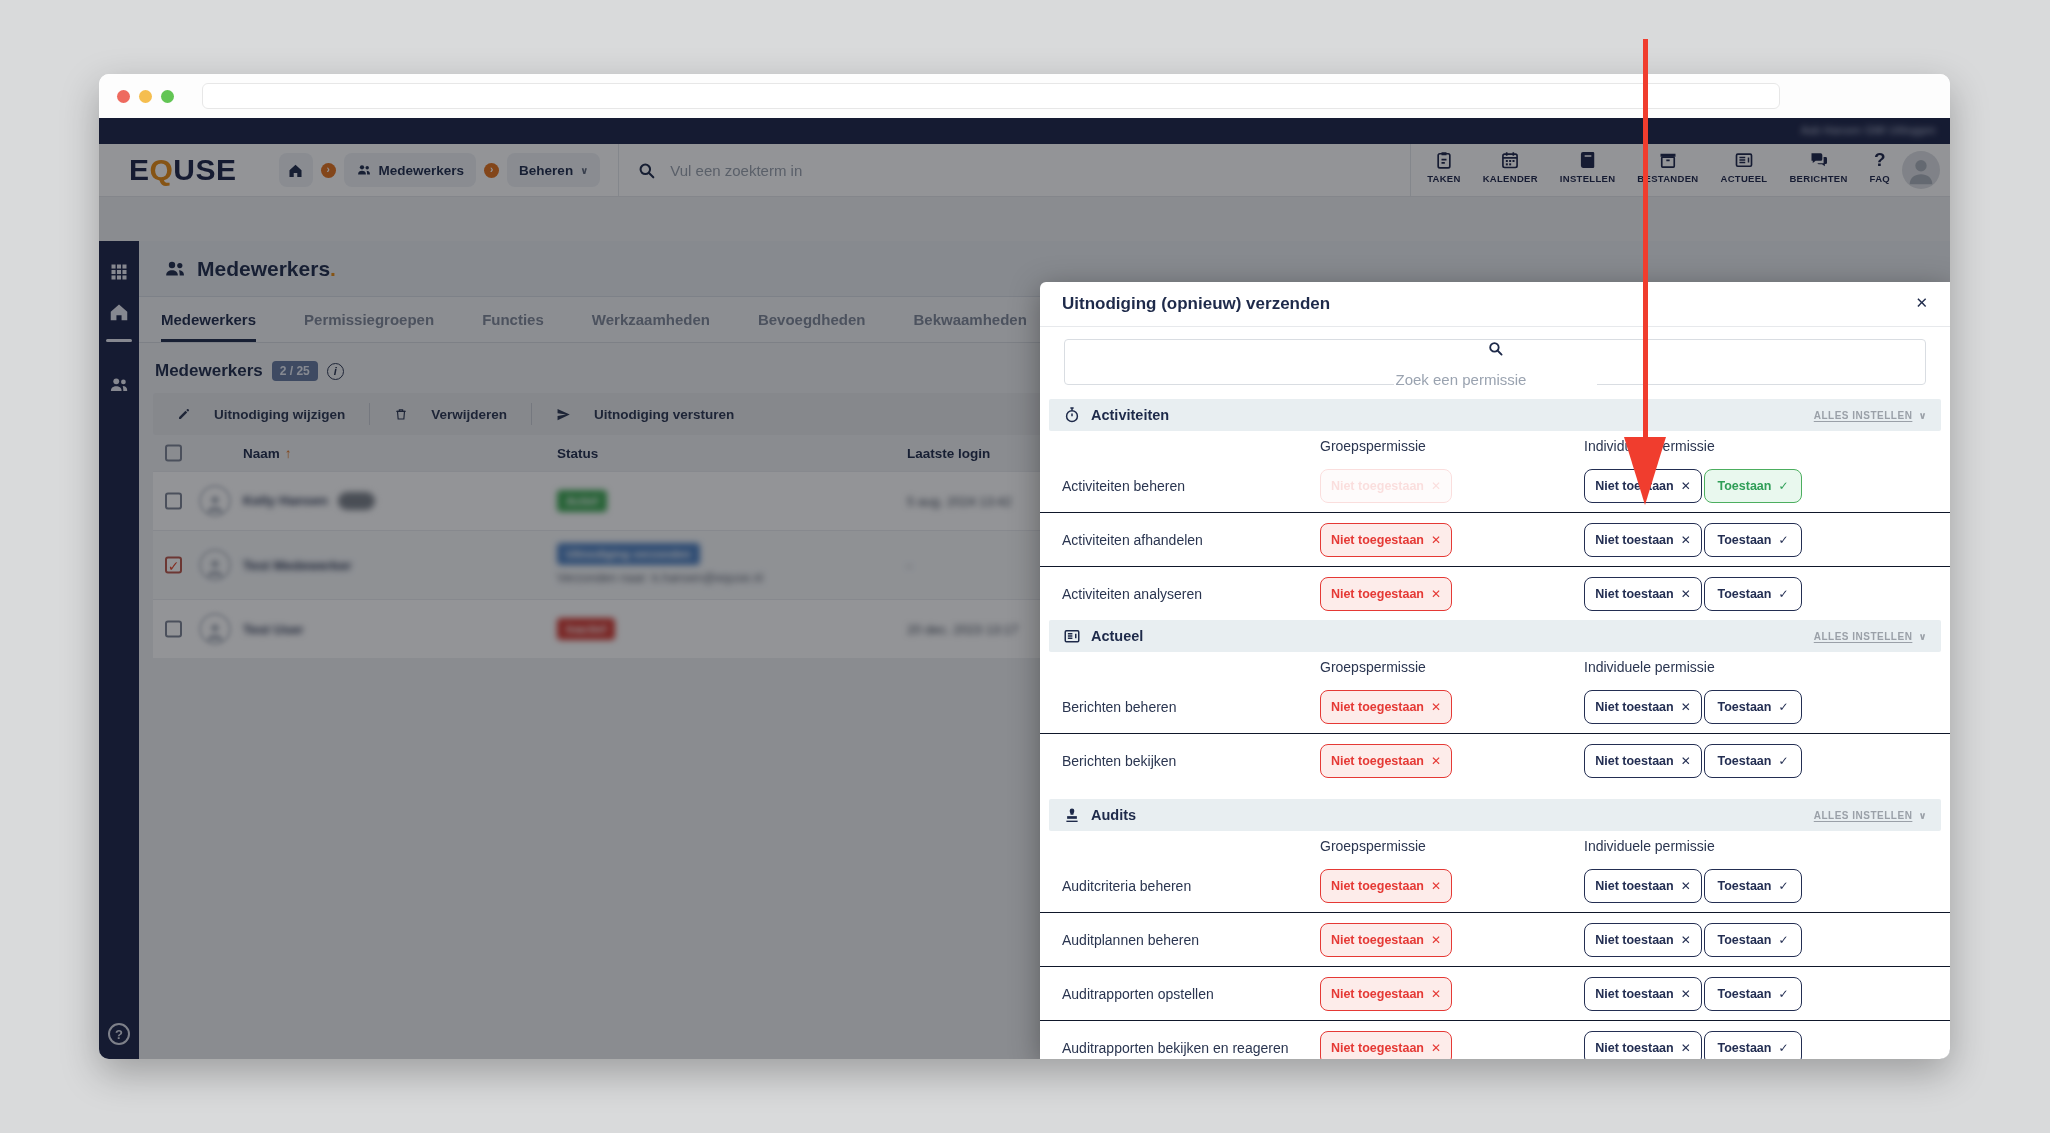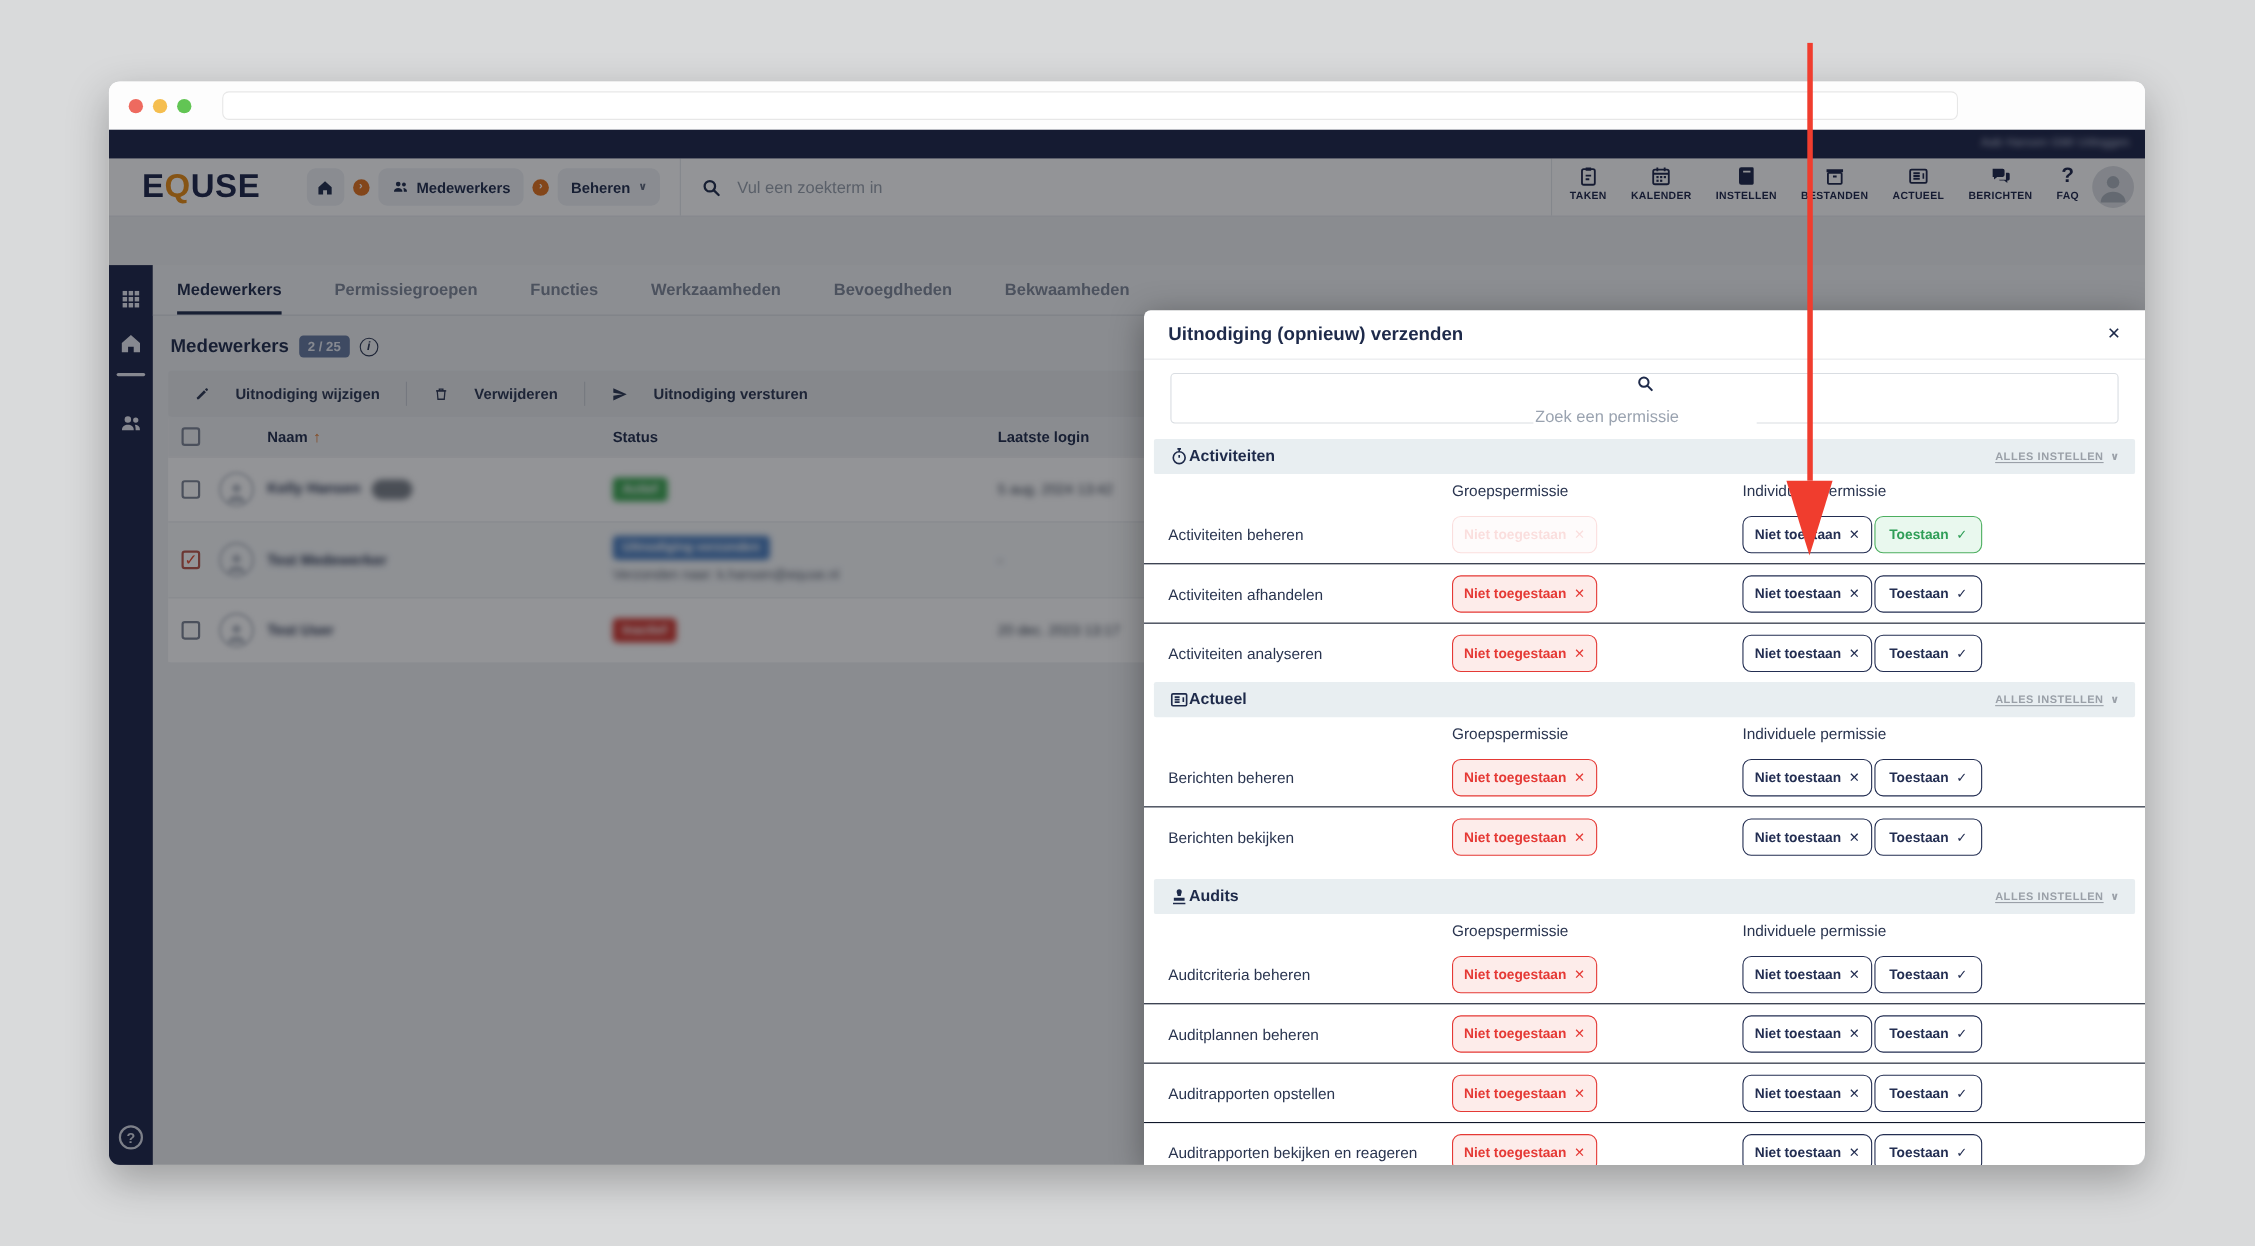--- a/index.html
+++ b/index.html
@@ -84,21 +84,21 @@
   
   .backdrop{position:absolute;left:0;top:0;right:0;bottom:0;background:rgba(15,17,24,.45);z-index:5;}
   .modal{position:absolute;left:941px;top:208px;right:0;bottom:0;background:#fff;z-index:10;border-radius:6px 0 0 0;
          box-shadow:0 6px 30px rgba(0,0,0,.35);overflow:hidden;}
   .m-head{height:44px;border-bottom:1px solid #e7e9ec;position:relative;display:flex;align-items:center;}
   .m-title{margin-left:22px;font-size:17px;font-weight:700;color:#1e2a4a;}
   .m-close{position:absolute;right:22px;top:12px;font-size:15px;font-weight:700;color:#1e2a4a;cursor:pointer;}
   .m-search{margin:12px 24px 14px 24px;height:46px;border:1px solid #d9dde2;border-radius:4px;display:flex;align-items:center;gap:13px;padding:0 14px;box-sizing:border-box;flex-direction:column;}
   .m-search input{border:none;outline:none;flex:1;font-size:15px;color:#333;font-family:inherit;}
   .m-search input::placeholder{color:#9aa3b0;}
-  .m-band{height:32px;margin:0 9px;background:#e8eef1;display:flex;align-items:center;padding:0 14px;box-sizing:border-box;border-radius:2px;}
+  .m-band{height:32px;margin:0 9px;background:#e8eef1;display:flex;align-items:center;gap:10px;padding:0 14px;box-sizing:border-box;border-radius:2px;}
   .m-band-title{font-size:14.5px;font-weight:700;color:#1e2a4a;}
   .m-setall{margin-left:auto;display:flex;align-items:center;gap:6px;font-size:10px;font-weight:600;letter-spacing:.5px;color:#9aa0a8;cursor:pointer;}
   .m-setall u{text-underline-offset:2px;}
   .m-cols{position:relative;height:28px;font-size:14px;color:#2a3550;}
   .m-cols .g{position:absolute;left:280px;top:7px;}
   .m-cols .i{position:absolute;left:544px;top:7px;}
   .m-row{position:relative;height:53px;}
   .m-row + .m-row{border-top:1px solid #0f172a;}
   .m-label{position:absolute;left:22px;top:50%;transform:translateY(-50%);font-size:14px;color:#2a3550;}
   .gbadge{position:absolute;left:280px;top:50%;transform:translateY(-50%);width:132px;height:34px;box-sizing:border-box;
@@ -302,20 +302,31 @@
                   <path d="M16 13.2c2.7.1 4.9 1.7 4.9 4.3v1.1h-4.2c0-2.2-.2-3.9-.7-5.4z"></path>
                 </svg>
             </span>
           </div>
           <div class="help-circle">
               <span>?</span>
             </div>
         </div>
 
         <div class="main">
+          <div class="titleband">
+            <span class="icon">
+              <svg width="24" height="24" viewBox="0 0 24 24" fill="#1e2a4a">
+                  <circle cx="9" cy="8" r="3.2"></circle>
+                  <path d="M3.2 18c0-3 2.6-4.7 5.8-4.7s5.8 1.7 5.8 4.7v.6H3.2z"></path>
+                  <circle cx="16.8" cy="8.6" r="2.6"></circle>
+                  <path d="M16 13.2c2.7.1 4.9 1.7 4.9 4.3v1.1h-4.2c0-2.2-.2-3.9-.7-5.4z"></path>
+                </svg>
+            </span>
+            <span class="page-title"><span>Medewerkers</span><span class="dot">.</span></span>
+          </div>
 
           <div class="tabs">
             <div class="tab active">Medewerkers</div>
             <div class="tab">Permissiegroepen</div>
             <div class="tab">Functies</div>
             <div class="tab">Werkzaamheden</div>
             <div class="tab">Bevoegdheden</div>
             <div class="tab">Bekwaamheden</div>
           </div>
 

